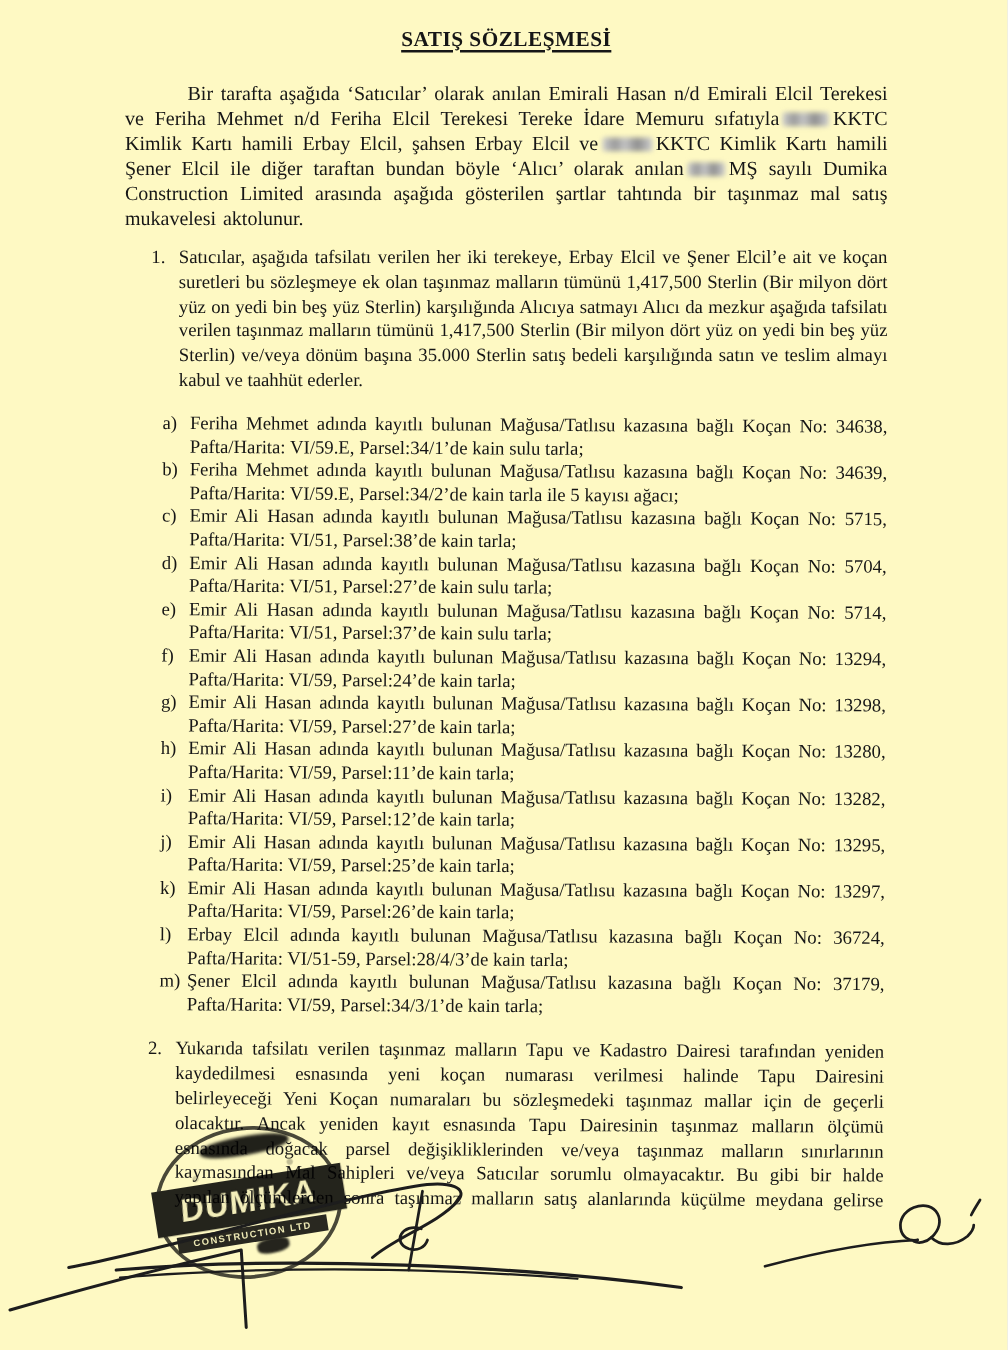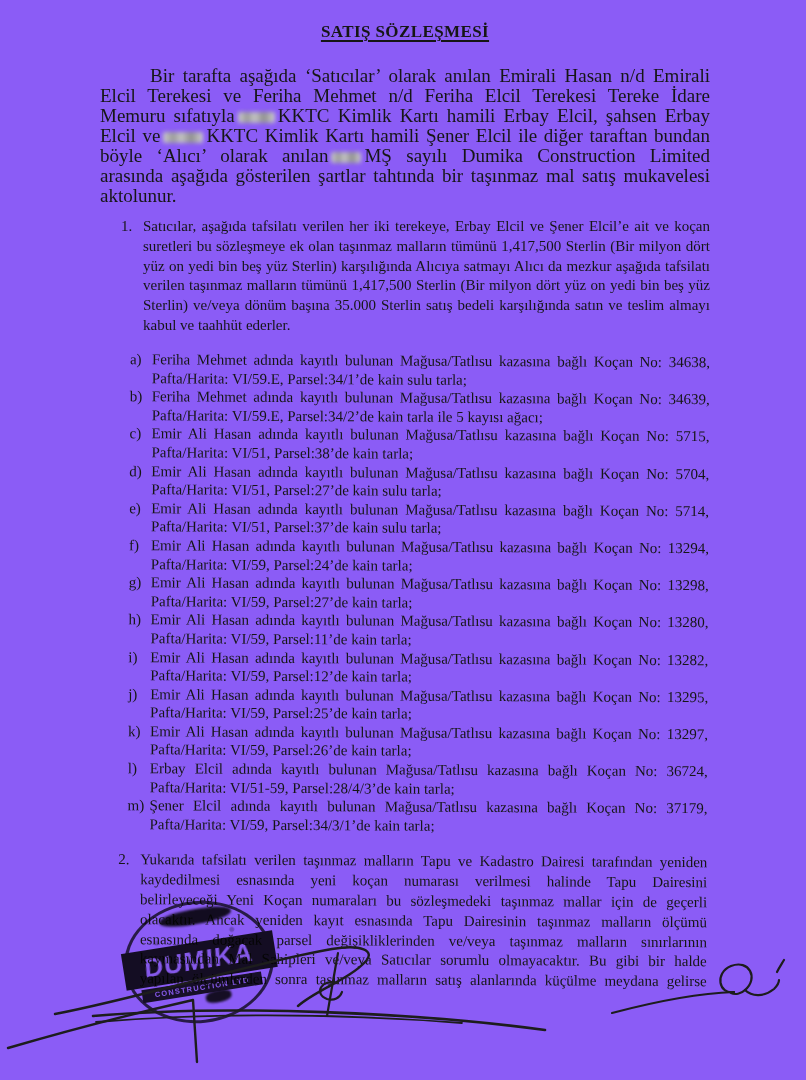--- a/index.html
+++ b/index.html
@@ -1,39 +1,39 @@
 <!DOCTYPE html>
 <html lang="tr"><head>
 <meta charset="utf-8">
 <style>
   html,body{margin:0;padding:0;background:#e8e8e8;}
   .page{
     position:relative;
     width:806px;height:1080px;
     margin:0 auto;
-    background:#8b5cf6;
+    background:#fef9c3;
     box-sizing:border-box;
     padding:20px 96px 0 100px;
     font-family:"Liberation Serif","DejaVu Serif",serif;
     color:#161616;
     overflow:hidden;
   }
   .doc-title{
     margin:2px 0 0 0;
     text-align:center;
     font-size:17px;
     font-weight:bold;
     letter-spacing:.4px;
     text-decoration:underline;
     text-underline-offset:3px;
     text-decoration-thickness:1.6px;
   }
   .intro{
     margin:24px 0 0 0;
-    font-size:19px;
+    font-size:16px;
     line-height:20px;
     text-align:justify;
     text-indent:50px;
     word-spacing:1.5px;
   }
   .redact{
     display:inline-block;
     height:11px;
     border-radius:2px;
     background:linear-gradient(90deg,#cdcdcd 0%,#9a9a9a 25%,#c4c4c4 45%,#8f8f8f 70%,#cfcfcf 100%);

